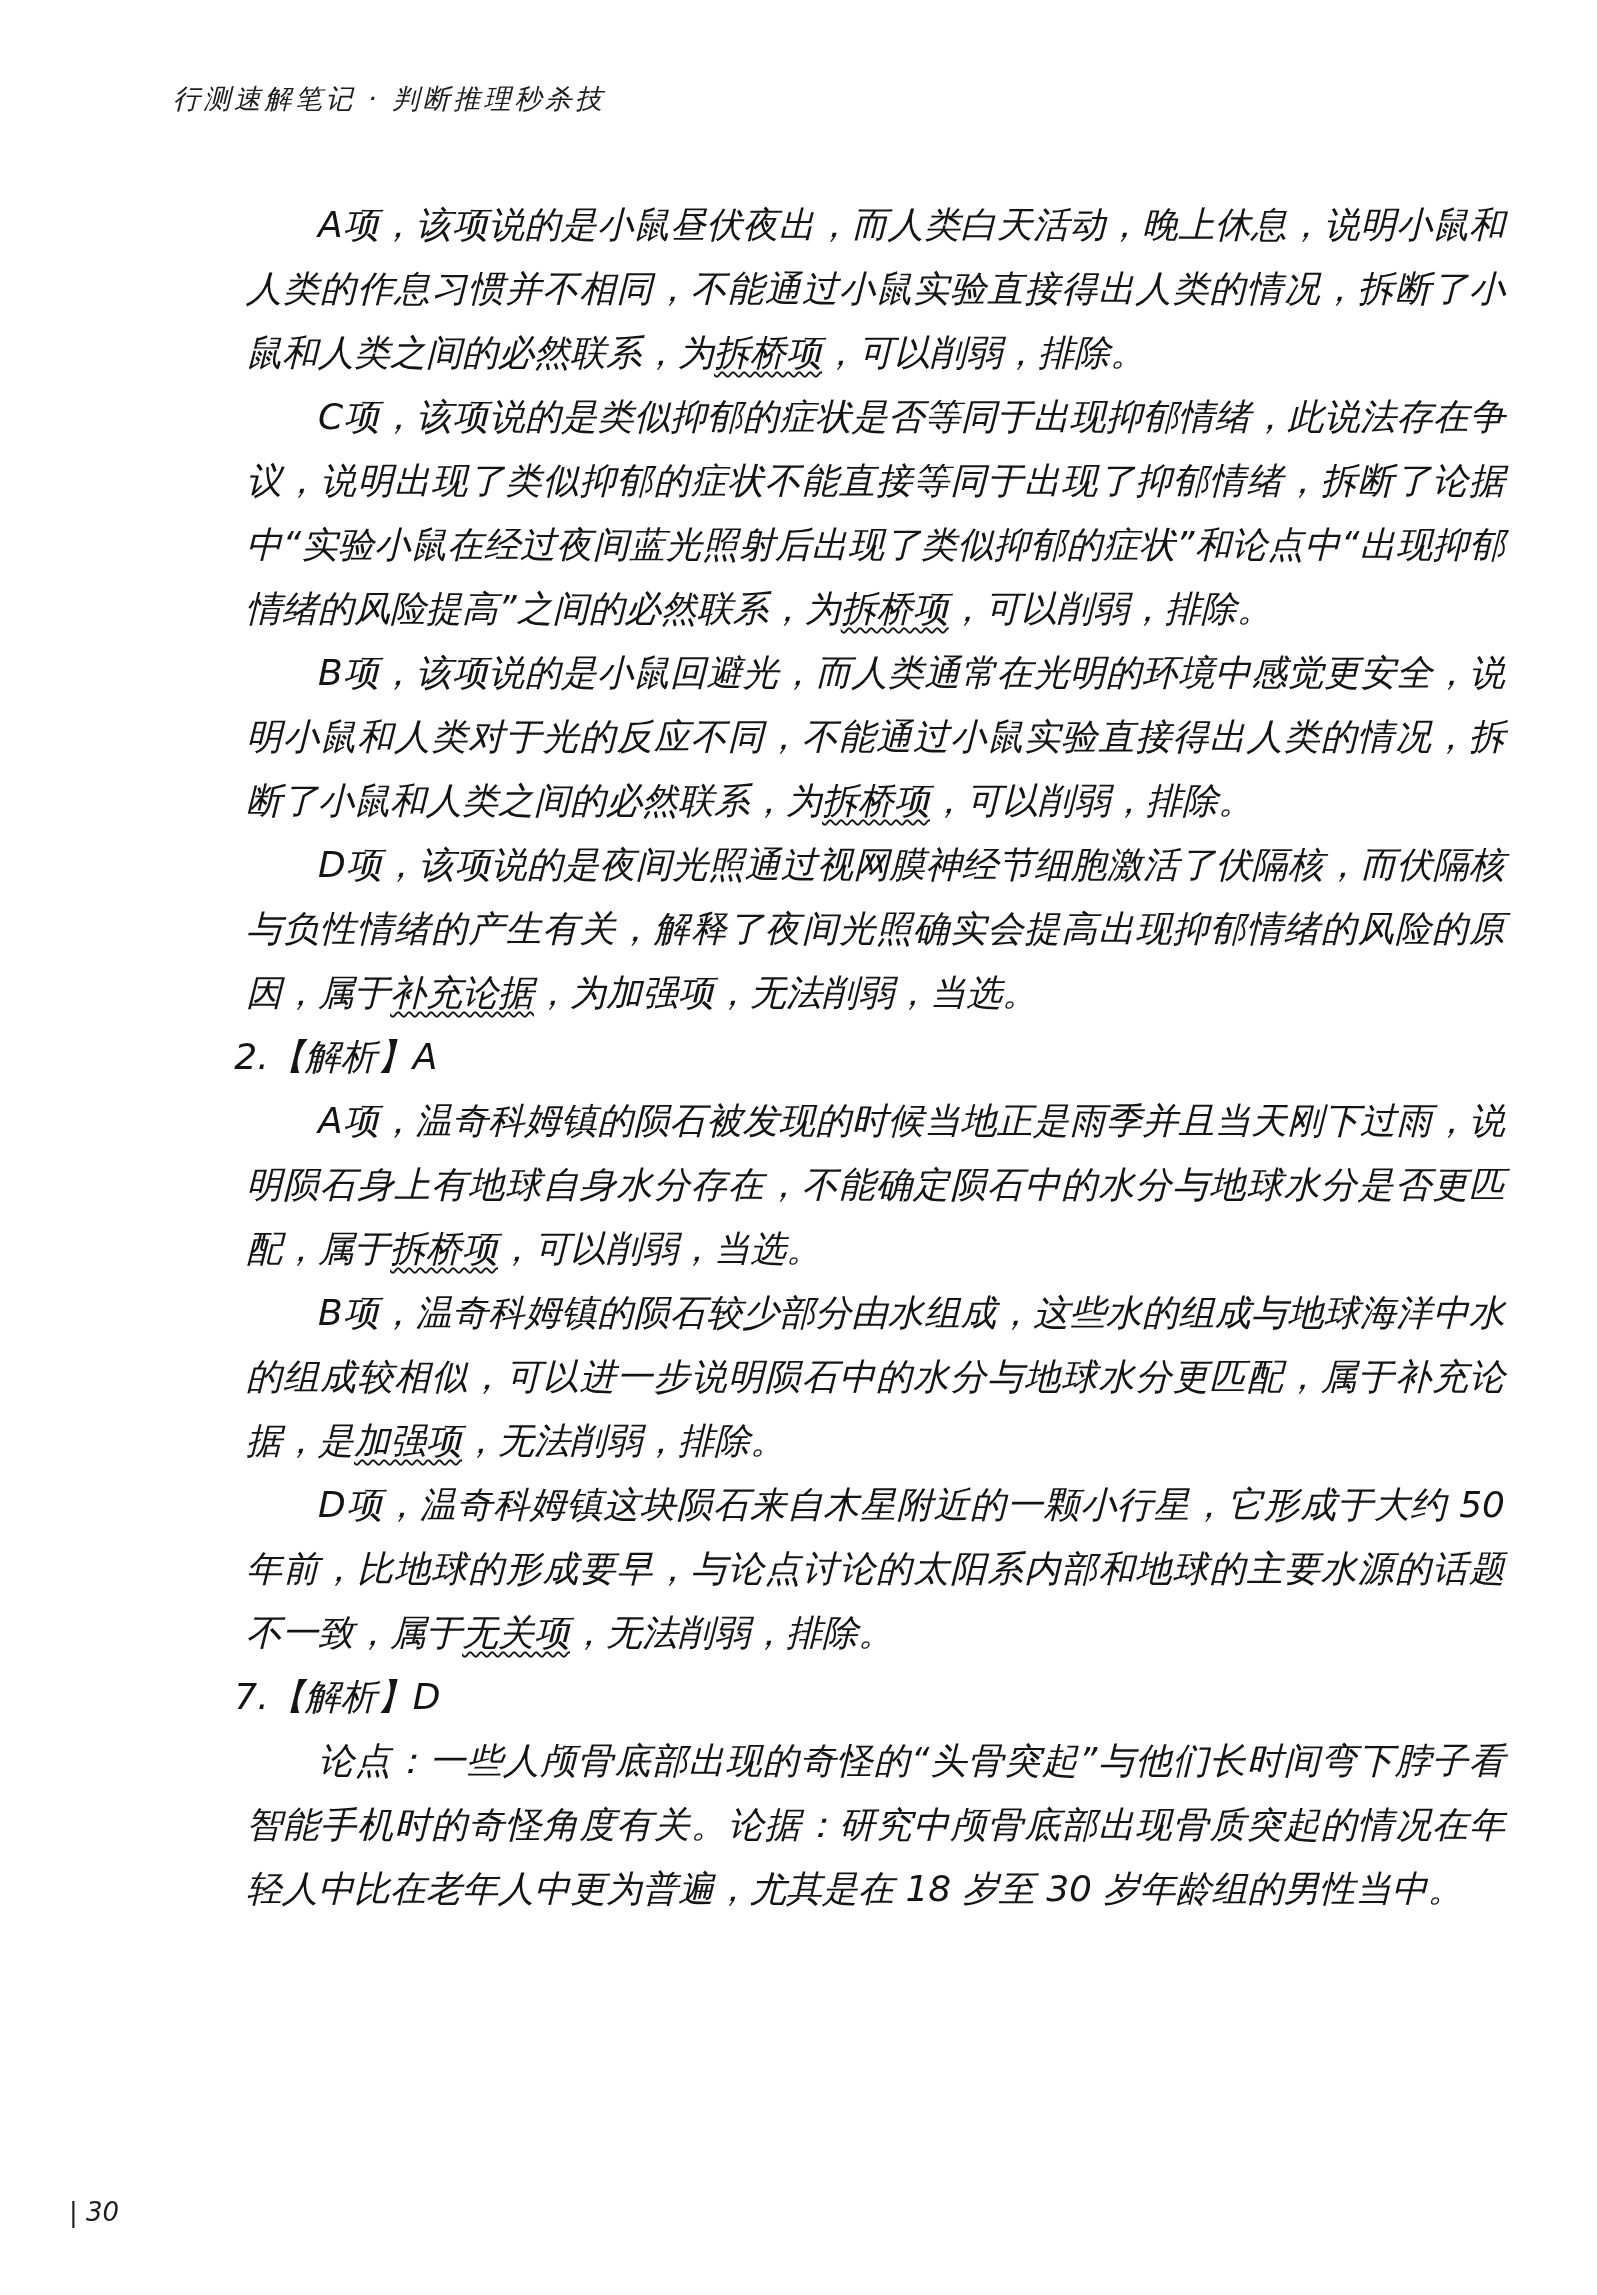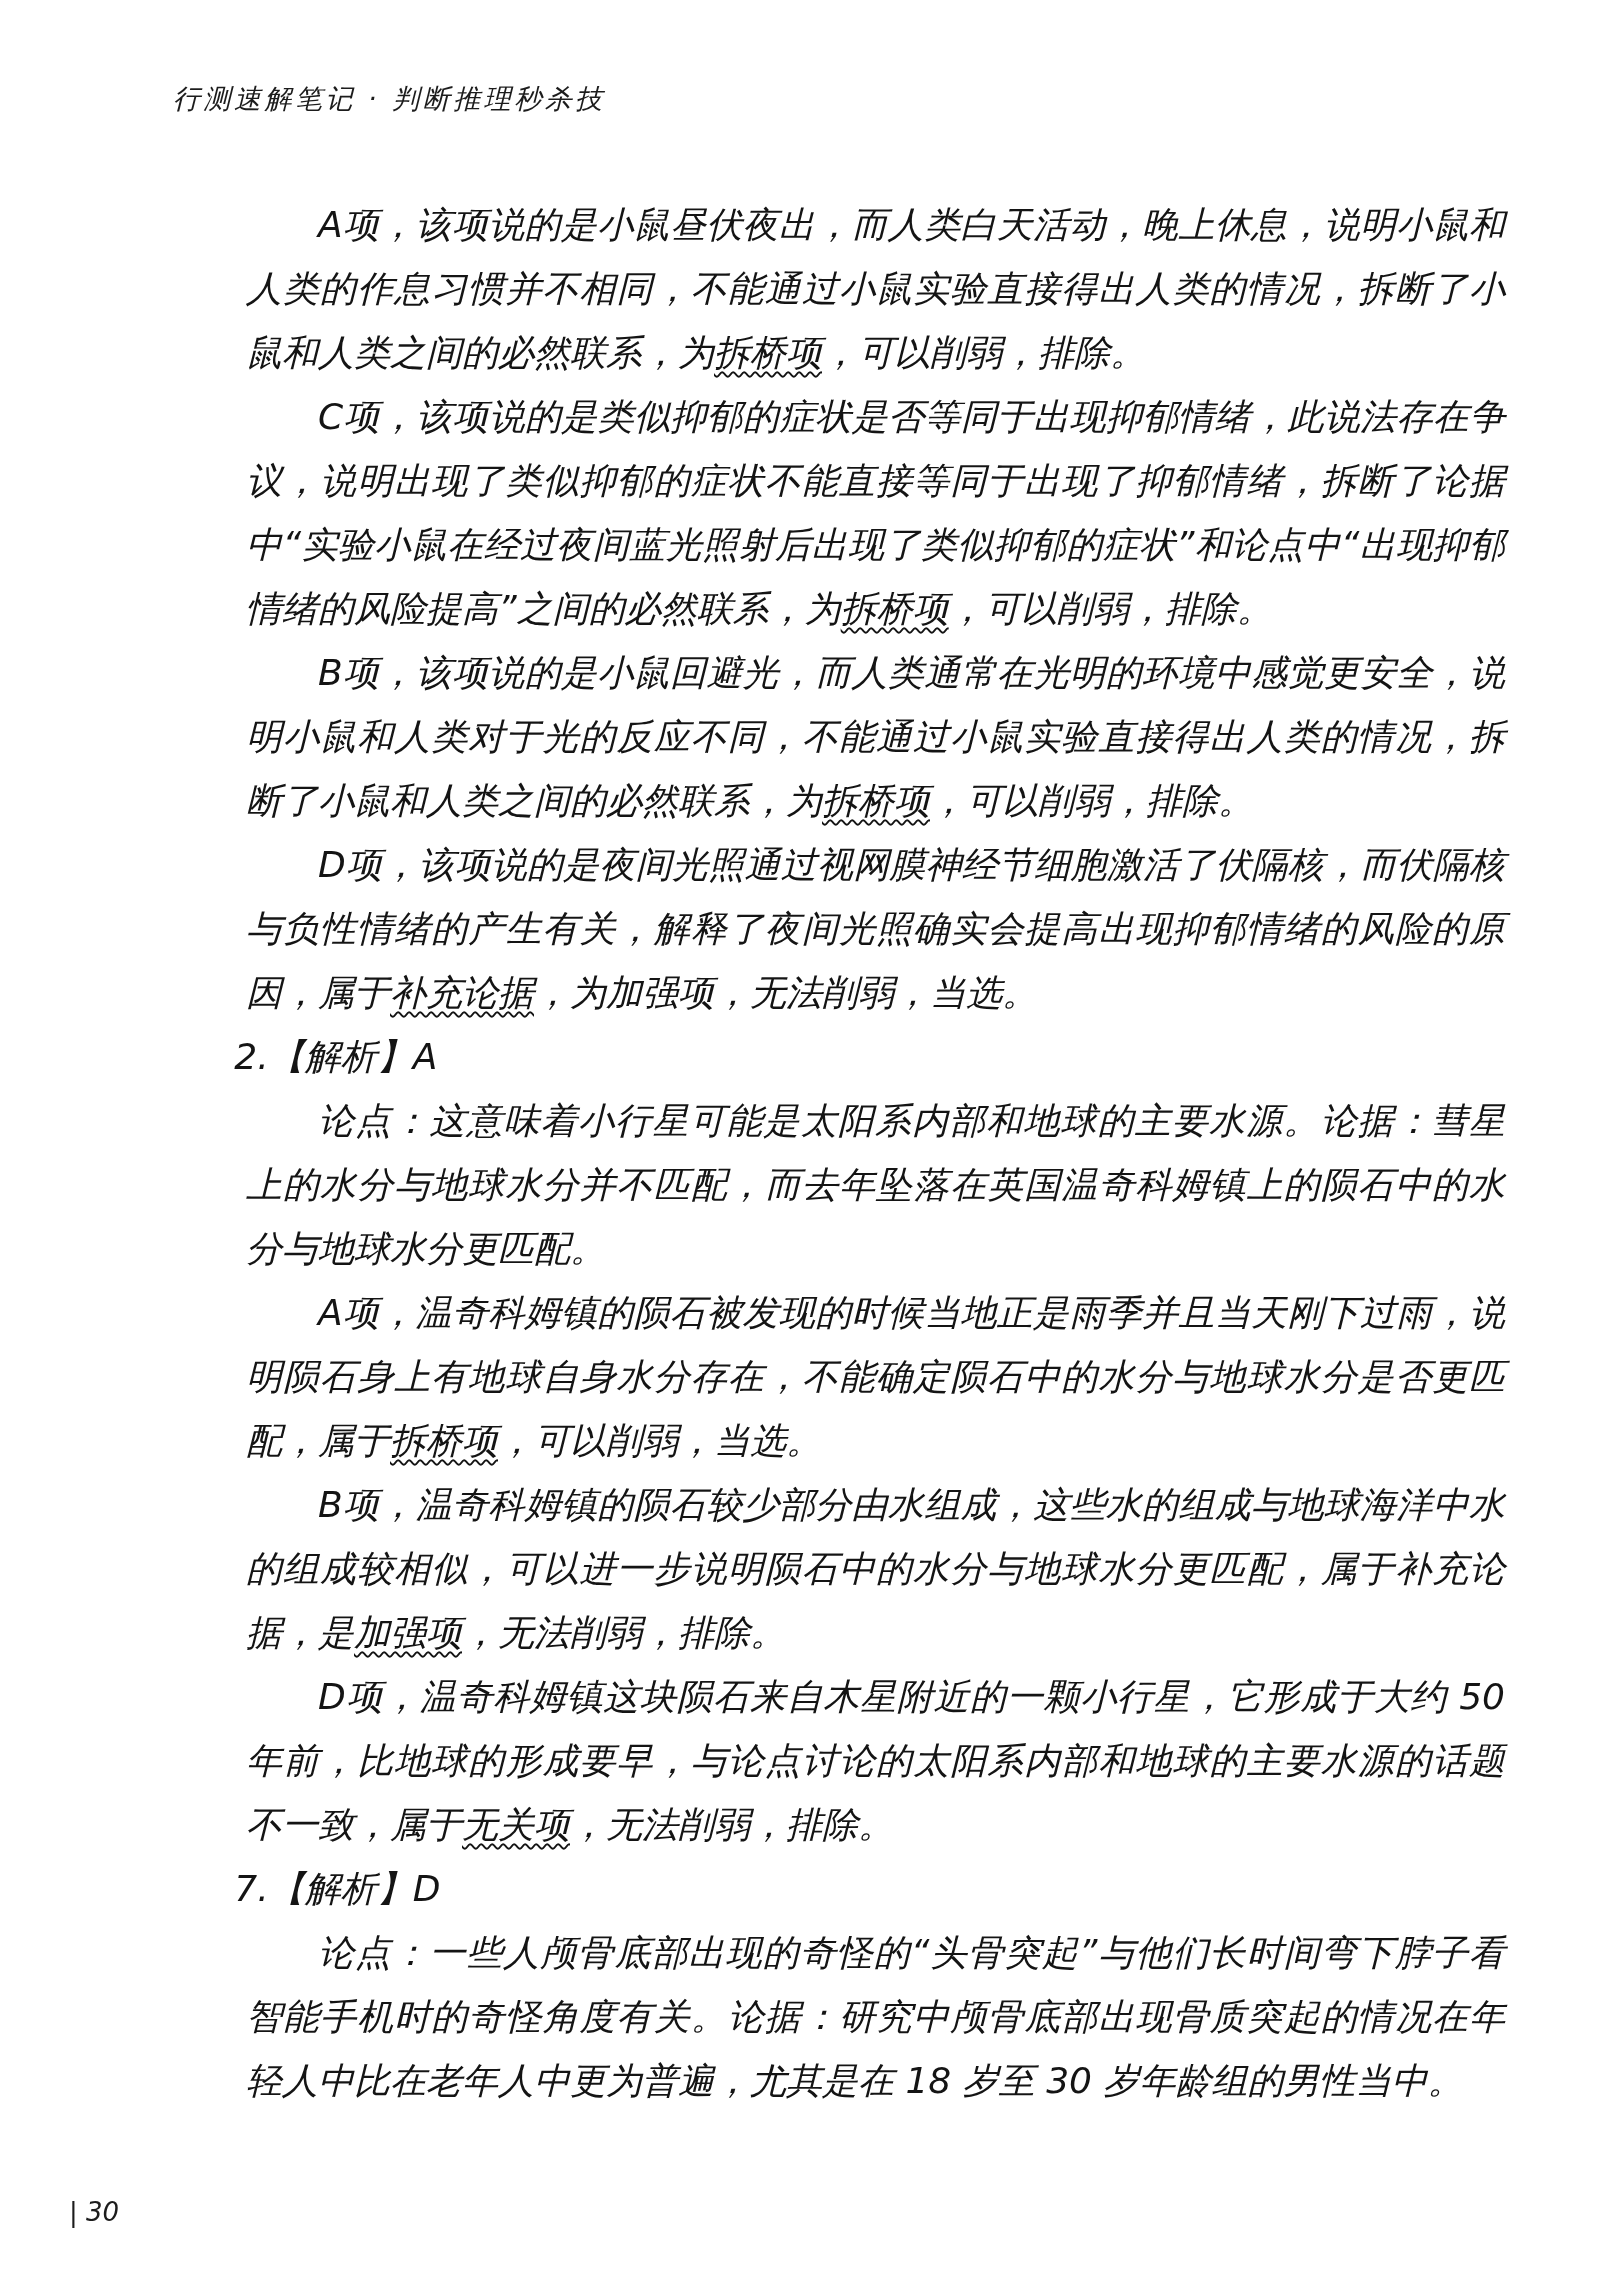--- a/index.html
+++ b/index.html
@@ -58,21 +58,20 @@
 
 <div class="page">
   <div class="running-header">行测速解笔记 · 判断推理秒杀技</div>
 
   <div class="content">
       <p class="para"><span>A项，该项说的是小鼠昼伏夜出，而人类白天活动，晚上休息，说明小鼠和人类的作息习惯并不相同，不能通过小鼠实验直接得出人类的情况，拆断了小鼠和人类之间的必然联系，为</span><span class="wavy">拆桥项</span><span>，可以削弱，排除。</span></p>
       <p class="para"><span>C项，该项说的是类似抑郁的症状是否等同于出现抑郁情绪，此说法存在争议，说明出现了类似抑郁的症状不能直接等同于出现了抑郁情绪，拆断了论据中“实验小鼠在经过夜间蓝光照射后出现了类似抑郁的症状”和论点中“出现抑郁情绪的风险提高”之间的必然联系，为</span><span class="wavy">拆桥项</span><span>，可以削弱，排除。</span></p>
       <p class="para"><span>B项，该项说的是小鼠回避光，而人类通常在光明的环境中感觉更安全，说明小鼠和人类对于光的反应不同，不能通过小鼠实验直接得出人类的情况，拆断了小鼠和人类之间的必然联系，为</span><span class="wavy">拆桥项</span><span>，可以削弱，排除。</span></p>
       <p class="para"><span>D项，该项说的是夜间光照通过视网膜神经节细胞激活了伏隔核，而伏隔核与负性情绪的产生有关，解释了夜间光照确实会提高出现抑郁情绪的风险的原因，属于</span><span class="wavy">补充论据</span><span>，为加强项，无法削弱，当选。</span></p>
       <p class="heading"><span>2.【解析】A</span></p>
-      <p class="para"><span>论点：这意味着小行星可能是太阳系内部和地球的主要水源。论据：彗星上的水分与地球水分并不匹配，而去年坠落在英国温奇科姆镇上的陨石中的水分与地球水分更匹配。</span></p>
       <p class="para"><span>A项，温奇科姆镇的陨石被发现的时候当地正是雨季并且当天刚下过雨，说明陨石身上有地球自身水分存在，不能确定陨石中的水分与地球水分是否更匹配，属于</span><span class="wavy">拆桥项</span><span>，可以削弱，当选。</span></p>
       <p class="para"><span>B项，温奇科姆镇的陨石较少部分由水组成，这些水的组成与地球海洋中水的组成较相似，可以进一步说明陨石中的水分与地球水分更匹配，属于补充论据，是</span><span class="wavy">加强项</span><span>，无法削弱，排除。</span></p>
       <p class="para"><span>D项，温奇科姆镇这块陨石来自木星附近的一颗小行星，它形成于大约 50 年前，比地球的形成要早，与论点讨论的太阳系内部和地球的主要水源的话题不一致，属于</span><span class="wavy">无关项</span><span>，无法削弱，排除。</span></p>
       <p class="heading"><span>7.【解析】D</span></p>
       <p class="para"><span>论点：一些人颅骨底部出现的奇怪的“头骨突起”与他们长时间弯下脖子看智能手机时的奇怪角度有关。论据：研究中颅骨底部出现骨质突起的情况在年轻人中比在老年人中更为普遍，尤其是在 18 岁至 30 岁年龄组的男性当中。</span></p>
     </div>
 
   <div class="page-number">| 30</div>
 </div>
 

